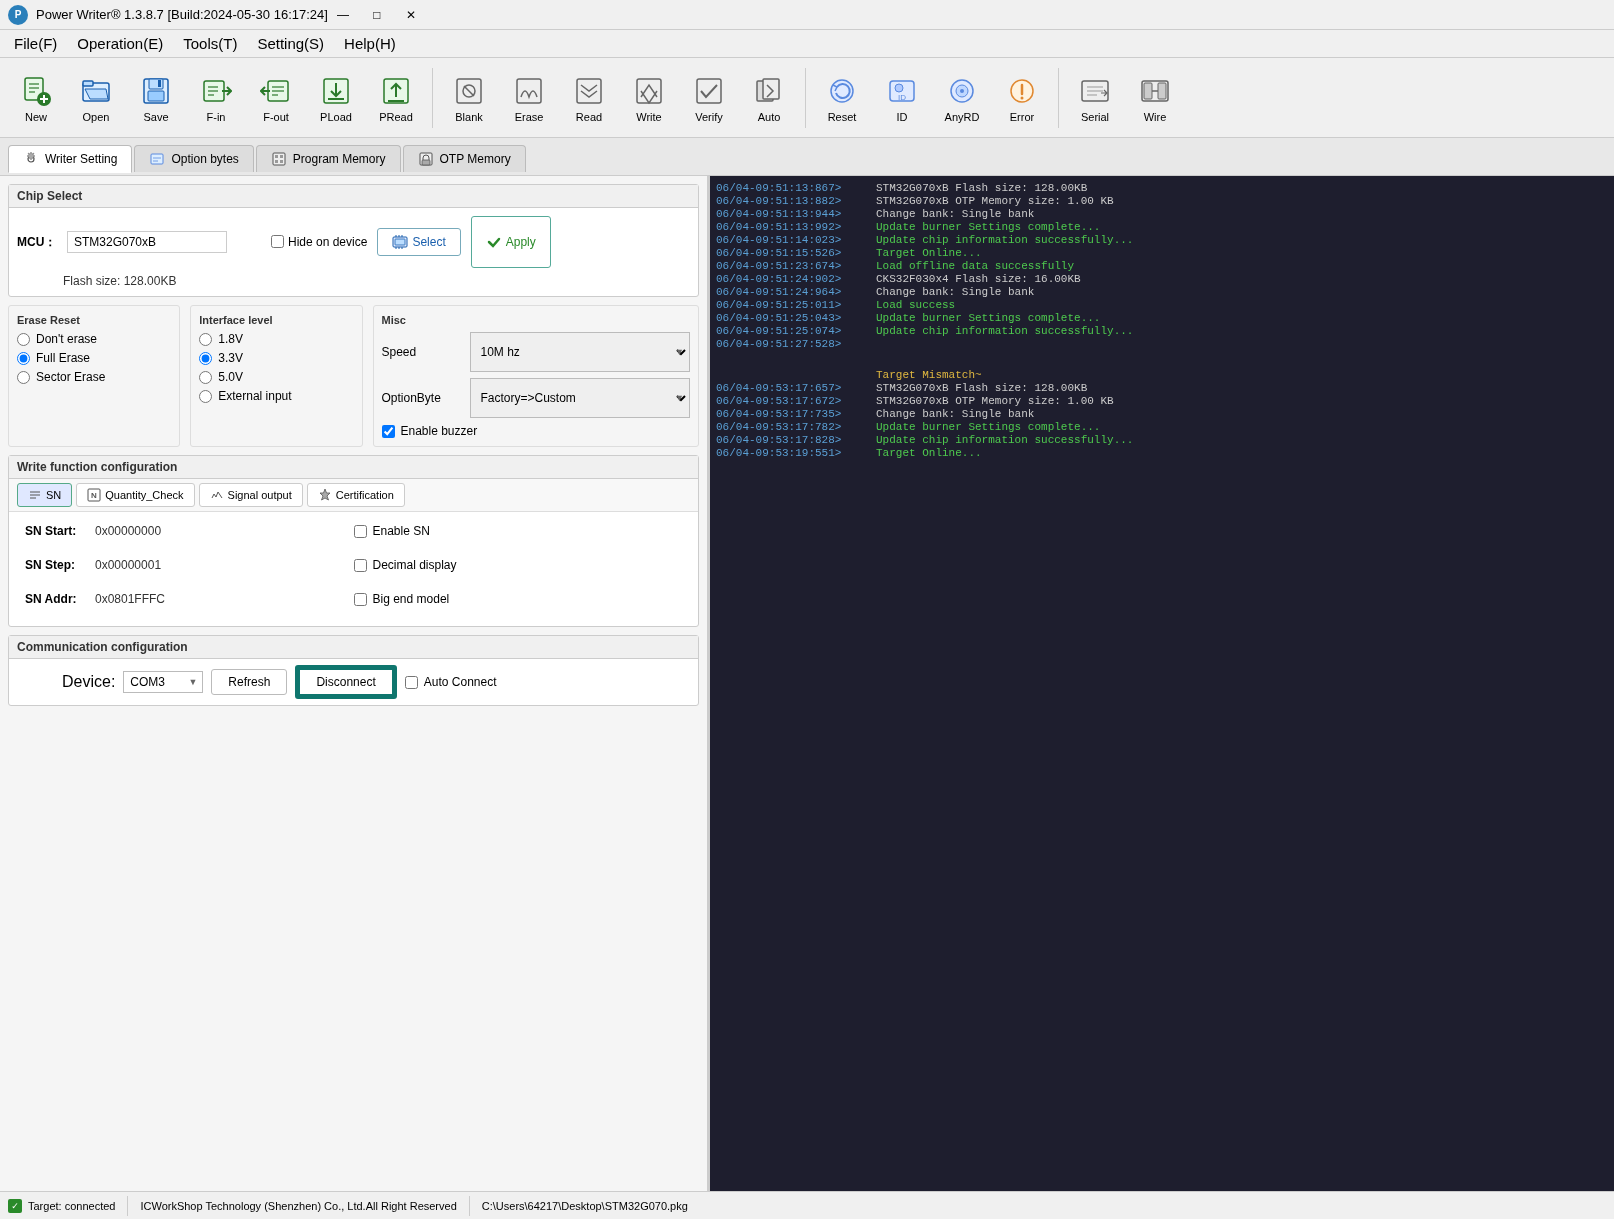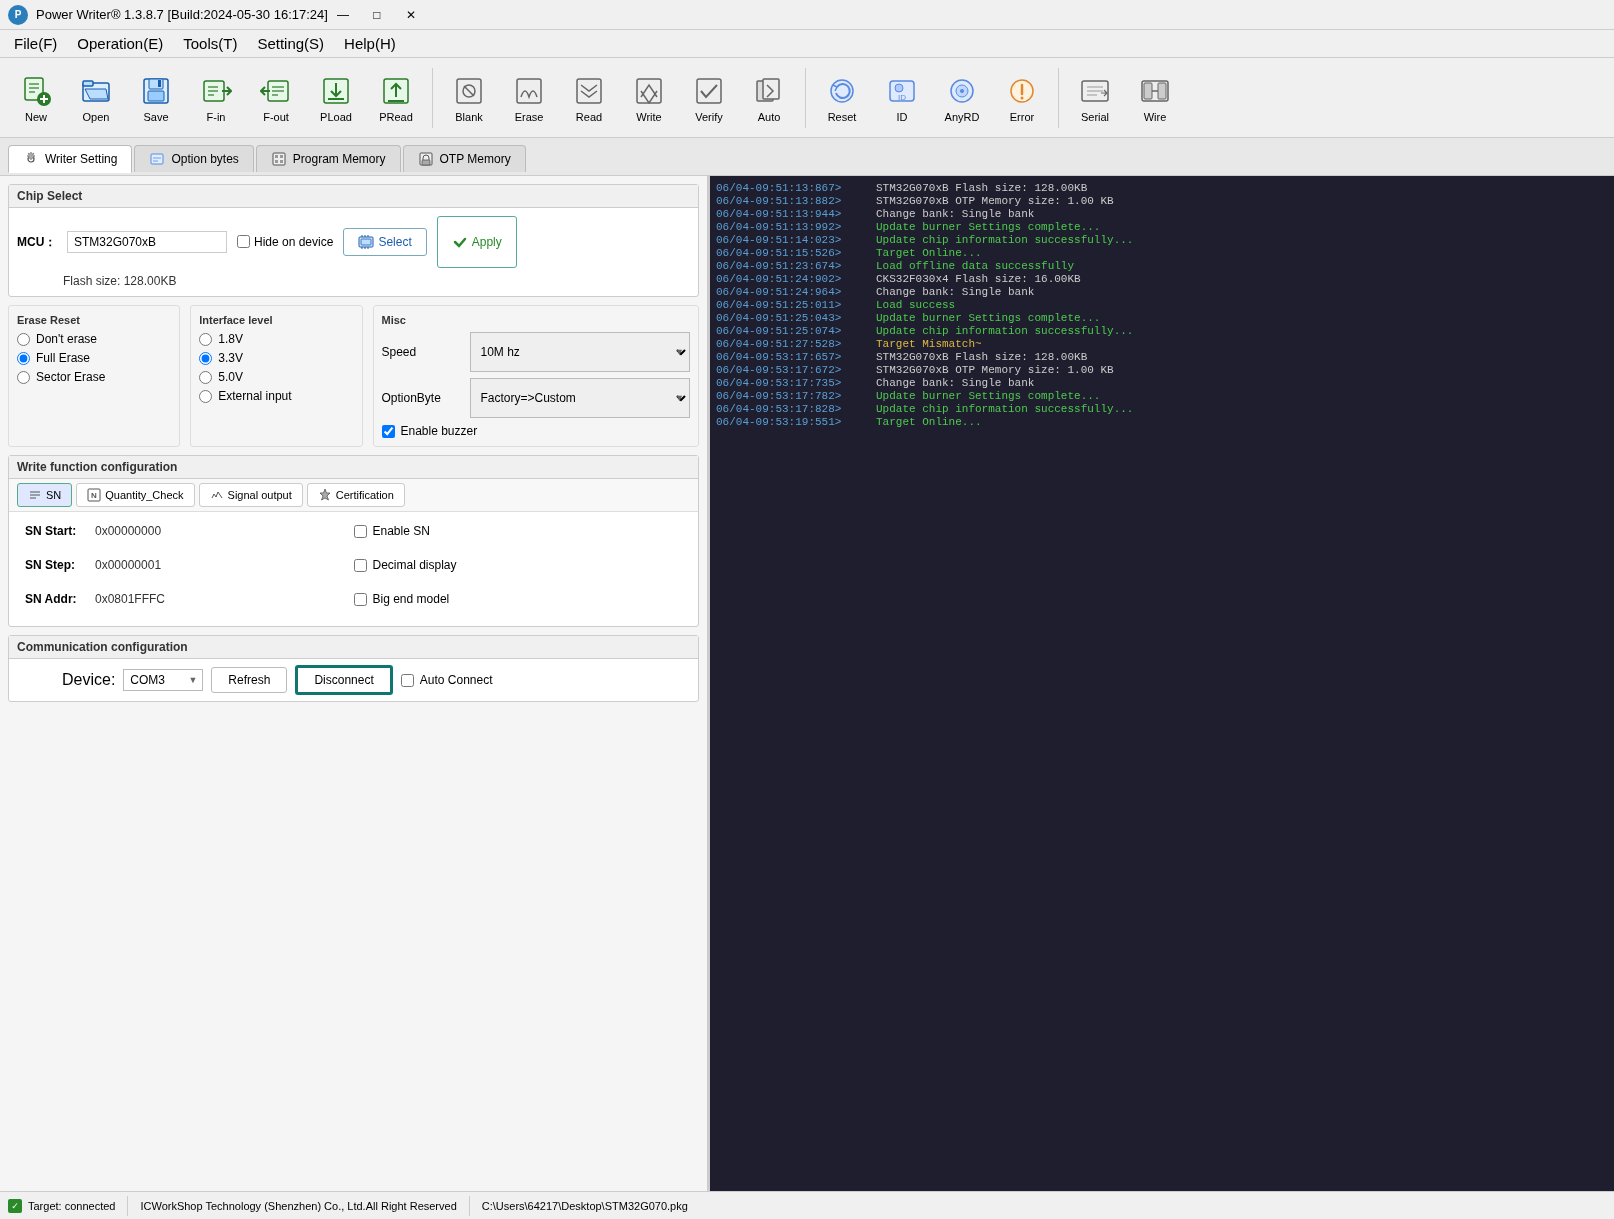--- a/index.html
+++ b/index.html
@@ -43,21 +43,21 @@
     
     
     .section { background: white; border: 1px solid #ccc; border-radius: 3px; }
     .section-title { font-size: 12px; font-weight: bold; color: #333; padding: 4px 8px; background: #f0f0f0; border-bottom: 1px solid #ccc; }
     .section-content { padding: 8px; }
     
     
     .chip-select-row { display: flex; align-items: center; gap: 10px; margin-bottom: 6px; }
     .chip-select-row label { font-size: 12px; font-weight: bold; min-width: 40px; }
     .mcu-input { width: 160px; border: 1px solid #bbb; padding: 3px 6px; font-size: 12px; background: white; }
-    .hide-device { display: flex; align-items: flex-start; gap: 4px; font-size: 12px; }
+    .hide-device { display: flex; align-items: flex-start; gap: 4px; font-size: 12px; margin-left: 34px; }
     .btn-select { display: flex; align-items: center; gap: 4px; padding: 5px 14px; border: 1px solid #7ab; background: white; cursor: pointer; border-radius: 3px; font-size: 12px; color: #1a5fad; }
     .btn-apply { display: flex; align-items: center; gap: 4px; padding: 17px 14px; border: 1px solid #5a9; background: white; cursor: pointer; border-radius: 3px; font-size: 12px; color: #2a8a2a; }
     .flash-size { font-size: 12px; color: #333; margin-left: 46px; }
     
     
     .config-row { display: flex; gap: 10px; }
     .config-col { flex: 1; border: 1px solid #ddd; padding: 8px; border-radius: 3px; }
     .config-col-title { font-size: 11px; font-weight: bold; margin-bottom: 6px; color: #333; }
     .radio-item { display: flex; align-items: center; gap: 6px; margin-bottom: 5px; font-size: 12px; }
     .misc-row { display: flex; align-items: center; gap: 8px; margin-bottom: 6px; font-size: 12px; }
@@ -70,34 +70,34 @@
     .wf-tab { display: flex; align-items: center; gap: 4px; padding: 4px 10px; cursor: pointer; border: 1px solid #ccc; border-radius: 3px; font-size: 11px; background: white; }
     .wf-tab.active { background: #e0e8ff; border-color: #5a8; }
     
     
     .comm-row { display: flex; align-items: center; gap: 8px; padding: 6px 8px; }
     .comm-label { font-size: 16px; font-weight: normal; min-width: 50px; padding-left: 45px; }
     .comm-select { border: 1px solid #bbb; padding: 3px 24px 3px 6px; font-size: 12px; background: white; appearance: none; cursor: pointer; min-width: 80px; position: relative; }
     .select-wrapper { position: relative; display: inline-block; }
     .select-wrapper::after { content: '▼'; position: absolute; right: 6px; top: 50%; transform: translateY(-50%); font-size: 9px; pointer-events: none; color: #666; }
     .btn-refresh { padding: 5px 16px; border: 1px solid #bbb; background: white; cursor: pointer; border-radius: 3px; font-size: 12px; }
-    .btn-disconnect { padding: 5px 16px; border: 3px solid #0f766e; background: white; cursor: pointer; border-radius: 3px; font-size: 12px; }
+    .btn-disconnect { padding: 5px 16px; border: 5px solid #0f766e; background: white; cursor: pointer; border-radius: 3px; font-size: 12px; }
     .auto-connect-row { display: flex; align-items: center; gap: 6px; font-size: 12px; }
     
     
     .status-bar { background: #f0f0f0; border-top: 1px solid #ccc; height: 28px; display: flex; align-items: center; padding: 0 8px; gap: 12px; font-size: 11px; }
     .status-connected { display: flex; align-items: center; gap: 6px; }
     .status-dot { width: 14px; height: 14px; background: #2a8a2a; border-radius: 2px; display: flex; align-items: center; justify-content: center; color: white; font-size: 9px; }
     .status-divider { width: 1px; height: 20px; background: #ccc; }
     
     
     .log-line { display: flex; align-items: flex-start; margin-bottom: 1px; font-size: 11px; font-family: 'Courier New', monospace; white-space: nowrap; }
     .log-time { color: #5a9fd4; min-width: 160px; }
     .log-text-green { color: #4ec94e; }
-    .log-text-yellow { color: #e0b840; }
+    .log-text-yellow { color: #e0b840; margin-top: 31px; }
     .log-text-white { color: #cccccc; }
     
     
     .panel-divider { width: 3px; background: #ccc; cursor: col-resize; }
     
     input[type="radio"] { cursor: pointer; }
     input[type="checkbox"] { cursor: pointer; }
   </style>
 </head>
 <body>

